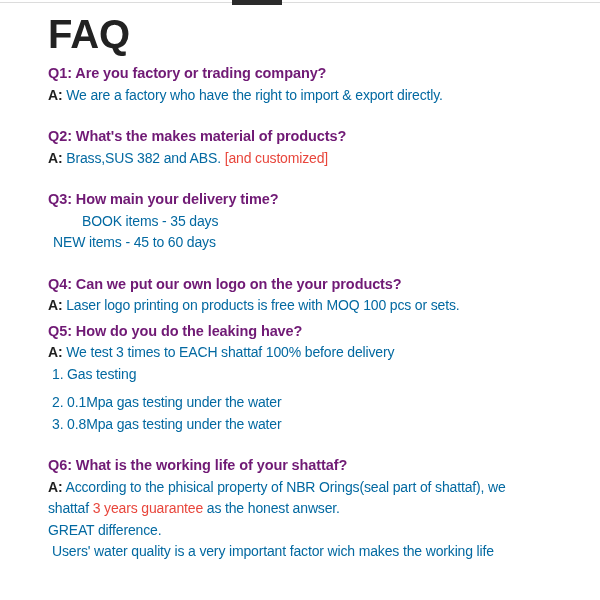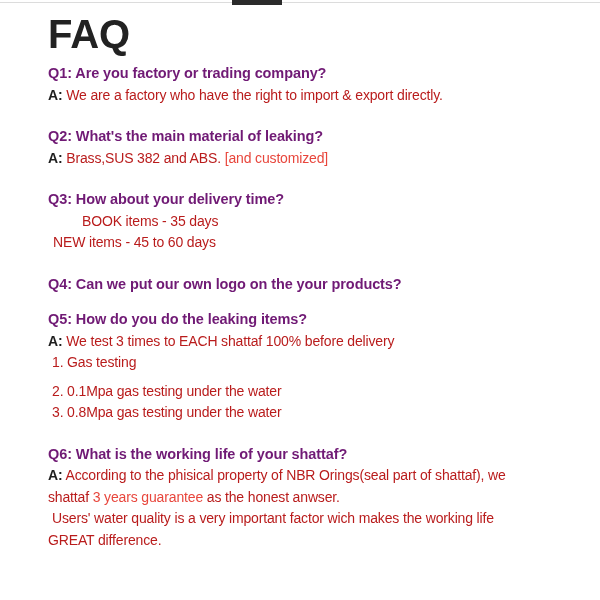--- a/index.html
+++ b/index.html
@@ -44,21 +44,21 @@
     line-height: 44px;
     font-weight: bold;
     color: #222222;
     letter-spacing: 0px;
   }
   .faq-section {
     margin: 0 0 20px 0;
   }
   
   #sections .faq-section:nth-child(4) {
-    margin-bottom: 14px;
+    margin-bottom: 4px;
   }
   .question {
     margin: 0;
     font-size: 14.5px;
     line-height: 21.5px;
     font-weight: bold;
     color: #701a75;
     letter-spacing: -0.1px;
     white-space: nowrap;
   }
@@ -68,60 +68,61 @@
     line-height: 21.5px;
     color: #4d4d4d;
     letter-spacing: -0.15px;
     white-space: nowrap;
   }
   .seg-bold {
     font-weight: bold;
     color: #1f1f1f;
   }
   .seg-normal {
-    color: #b91c1c;
+    color: #0369a1;
   }
   .seg-red {
     color: #e8463c;
   }
 </style>
 </head>
 <body>
 
 <div class="page">
   <div class="tab-indicator"></div>
   <div class="top-divider"></div>
   <div class="content">
     <h1 class="title">FAQ</h1>
     <div id="sections">
         <section class="faq-section">
           <p class="question">Q1: Are you factory or trading company?</p>
           <p class="answer-line"><span class="seg-bold">A:</span><span class="seg-normal"> We are a factory who have the right to import &amp; export directly.</span></p>
         </section>
         <section class="faq-section">
-          <p class="question">Q2: What's the main material of leaking?</p>
+          <p class="question">Q2: What's the makes material of products?</p>
           <p class="answer-line"><span class="seg-bold">A:</span><span class="seg-normal"> Brass,SUS 382 and ABS. </span><span class="seg-red">[and customized]</span></p>
         </section>
         <section class="faq-section">
-          <p class="question">Q3: How about your delivery time?</p>
+          <p class="question">Q3: How main your delivery time?</p>
           <p class="answer-line" style="padding-left: 34px;"><span class="seg-normal">BOOK items - 35 days</span></p>
           <p class="answer-line" style="padding-left: 5px;"><span class="seg-normal">NEW items - 45 to 60 days</span></p>
         </section>
         <section class="faq-section">
           <p class="question">Q4: Can we put our own logo on the your products?</p>
+          <p class="answer-line"><span class="seg-bold">A:</span><span class="seg-normal"> Laser logo printing on products is free with MOQ 100 pcs or sets.</span></p>
         </section>
         <section class="faq-section">
-          <p class="question">Q5: How do you do the leaking items?</p>
+          <p class="question">Q5: How do you do the leaking have?</p>
           <p class="answer-line"><span class="seg-bold">A:</span><span class="seg-normal"> We test 3 times to EACH shattaf 100% before delivery</span></p>
           <p class="answer-line" style="padding-left: 4px;"><span class="seg-normal">1. Gas testing</span></p>
           <p class="answer-line" style="padding-left: 4px; margin-top: 7px;"><span class="seg-normal">2. 0.1Mpa gas testing under the water</span></p>
           <p class="answer-line" style="padding-left: 4px;"><span class="seg-normal">3. 0.8Mpa gas testing under the water</span></p>
         </section>
         <section class="faq-section">
           <p class="question">Q6: What is the working life of your shattaf?</p>
           <p class="answer-line"><span class="seg-bold">A:</span><span class="seg-normal"> According to the phisical property of NBR Orings(seal part of shattaf), we</span></p>
           <p class="answer-line"><span class="seg-normal">shattaf </span><span class="seg-red">3 years guarantee</span><span class="seg-normal"> as the honest anwser.</span></p>
+          <p class="answer-line"><span class="seg-normal">GREAT difference.</span></p>
           <p class="answer-line" style="padding-left: 4px;"><span class="seg-normal">Users' water quality is a very important factor wich makes the working life</span></p>
-          <p class="answer-line"><span class="seg-normal">GREAT difference.</span></p>
         </section>
       </div>
   </div>
 </div>
 
 </body></html>

